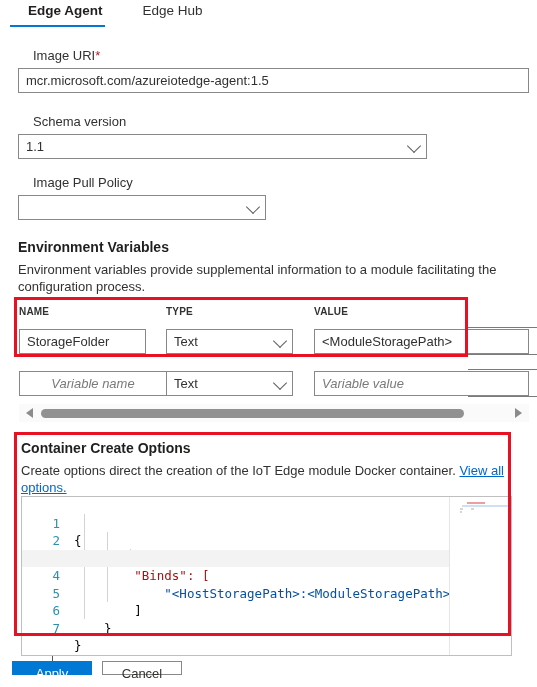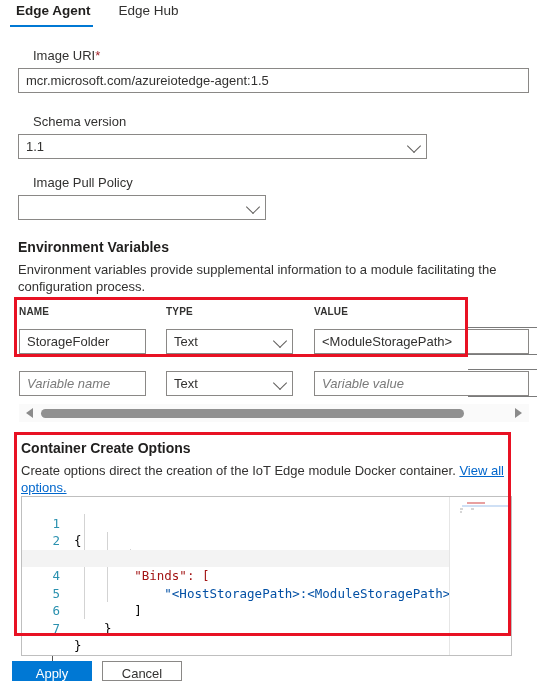--- a/index.html
+++ b/index.html
@@ -22,21 +22,21 @@
   .tabbar {
     position: absolute;
     left: 0; top: 0;
     width: 537px;
     height: 31px;
     display: flex;
     align-items: flex-start;
   }
   .tab {
     position: relative;
-    padding: 3px 12px 9px 16px;
+    padding: 3px 12px 9px 28px;
     font-size: 13.5px;
     color: #323130;
     cursor: pointer;
     white-space: nowrap;
   }
   .tab.active {
     font-weight: bold;
     color: #201f1e;
   }
   .tab.active::after {
@@ -221,21 +221,21 @@
     height: 2px;
   }
   .ed-vthumb {
     position: absolute;
     background: #4d4d4d;
   }
 
   
   .btn {
     box-sizing: border-box;
-    height: 20px;
+    height: 14px;
     font-size: 13px;
     line-height: 24px;
     text-align: center;
     cursor: pointer;
     white-space: nowrap;
   }
   .btn-primary {
     background: #0078d4;
     color: #ffffff;
     border: 1px solid #0078d4;
@@ -288,21 +288,21 @@
 <div class="gridline abs" style="left:468px; top:369px; width:69px;"></div>
 <div class="gridline abs" style="left:468px; top:396px; width:69px;"></div>
 
 <div class="abs txtbox" style="left:19px; top:329px; width:127px;">StorageFolder</div>
 <div class="abs dropdown" style="left:166px; top:329px; width:127px;">
   <span>Text</span>
   <span class="chev"></span>
 </div>
 <div class="abs txtbox" style="left:314px; top:329px; width:215px;">&lt;ModuleStoragePath&gt;</div>
 
-<div class="abs txtbox ph" style="left:19px; top:371px; width:127px;">Variable name</div>
+<div class="abs txtbox ph" style="left:19px; top:371px; width:148px;text-align:center;">Variable name</div>
 <div class="abs dropdown" style="left:166px; top:371px; width:127px;">
   <span>Text</span>
   <span class="chev"></span>
 </div>
 <div class="abs txtbox ph" style="left:314px; top:371px; width:215px;">Variable value</div>
 
 <div class="hscroll abs" style="left:19px; top:404px; width:510px; height:18px;">
   <div class="arr arr-l abs" style="left:7px; top:4px;"></div>
   <div class="hthumb abs" style="left:22px; top:5px; width:423px; height:9px;"></div>
   <div class="arr arr-r abs" style="right:7px; top:4px;"></div>

